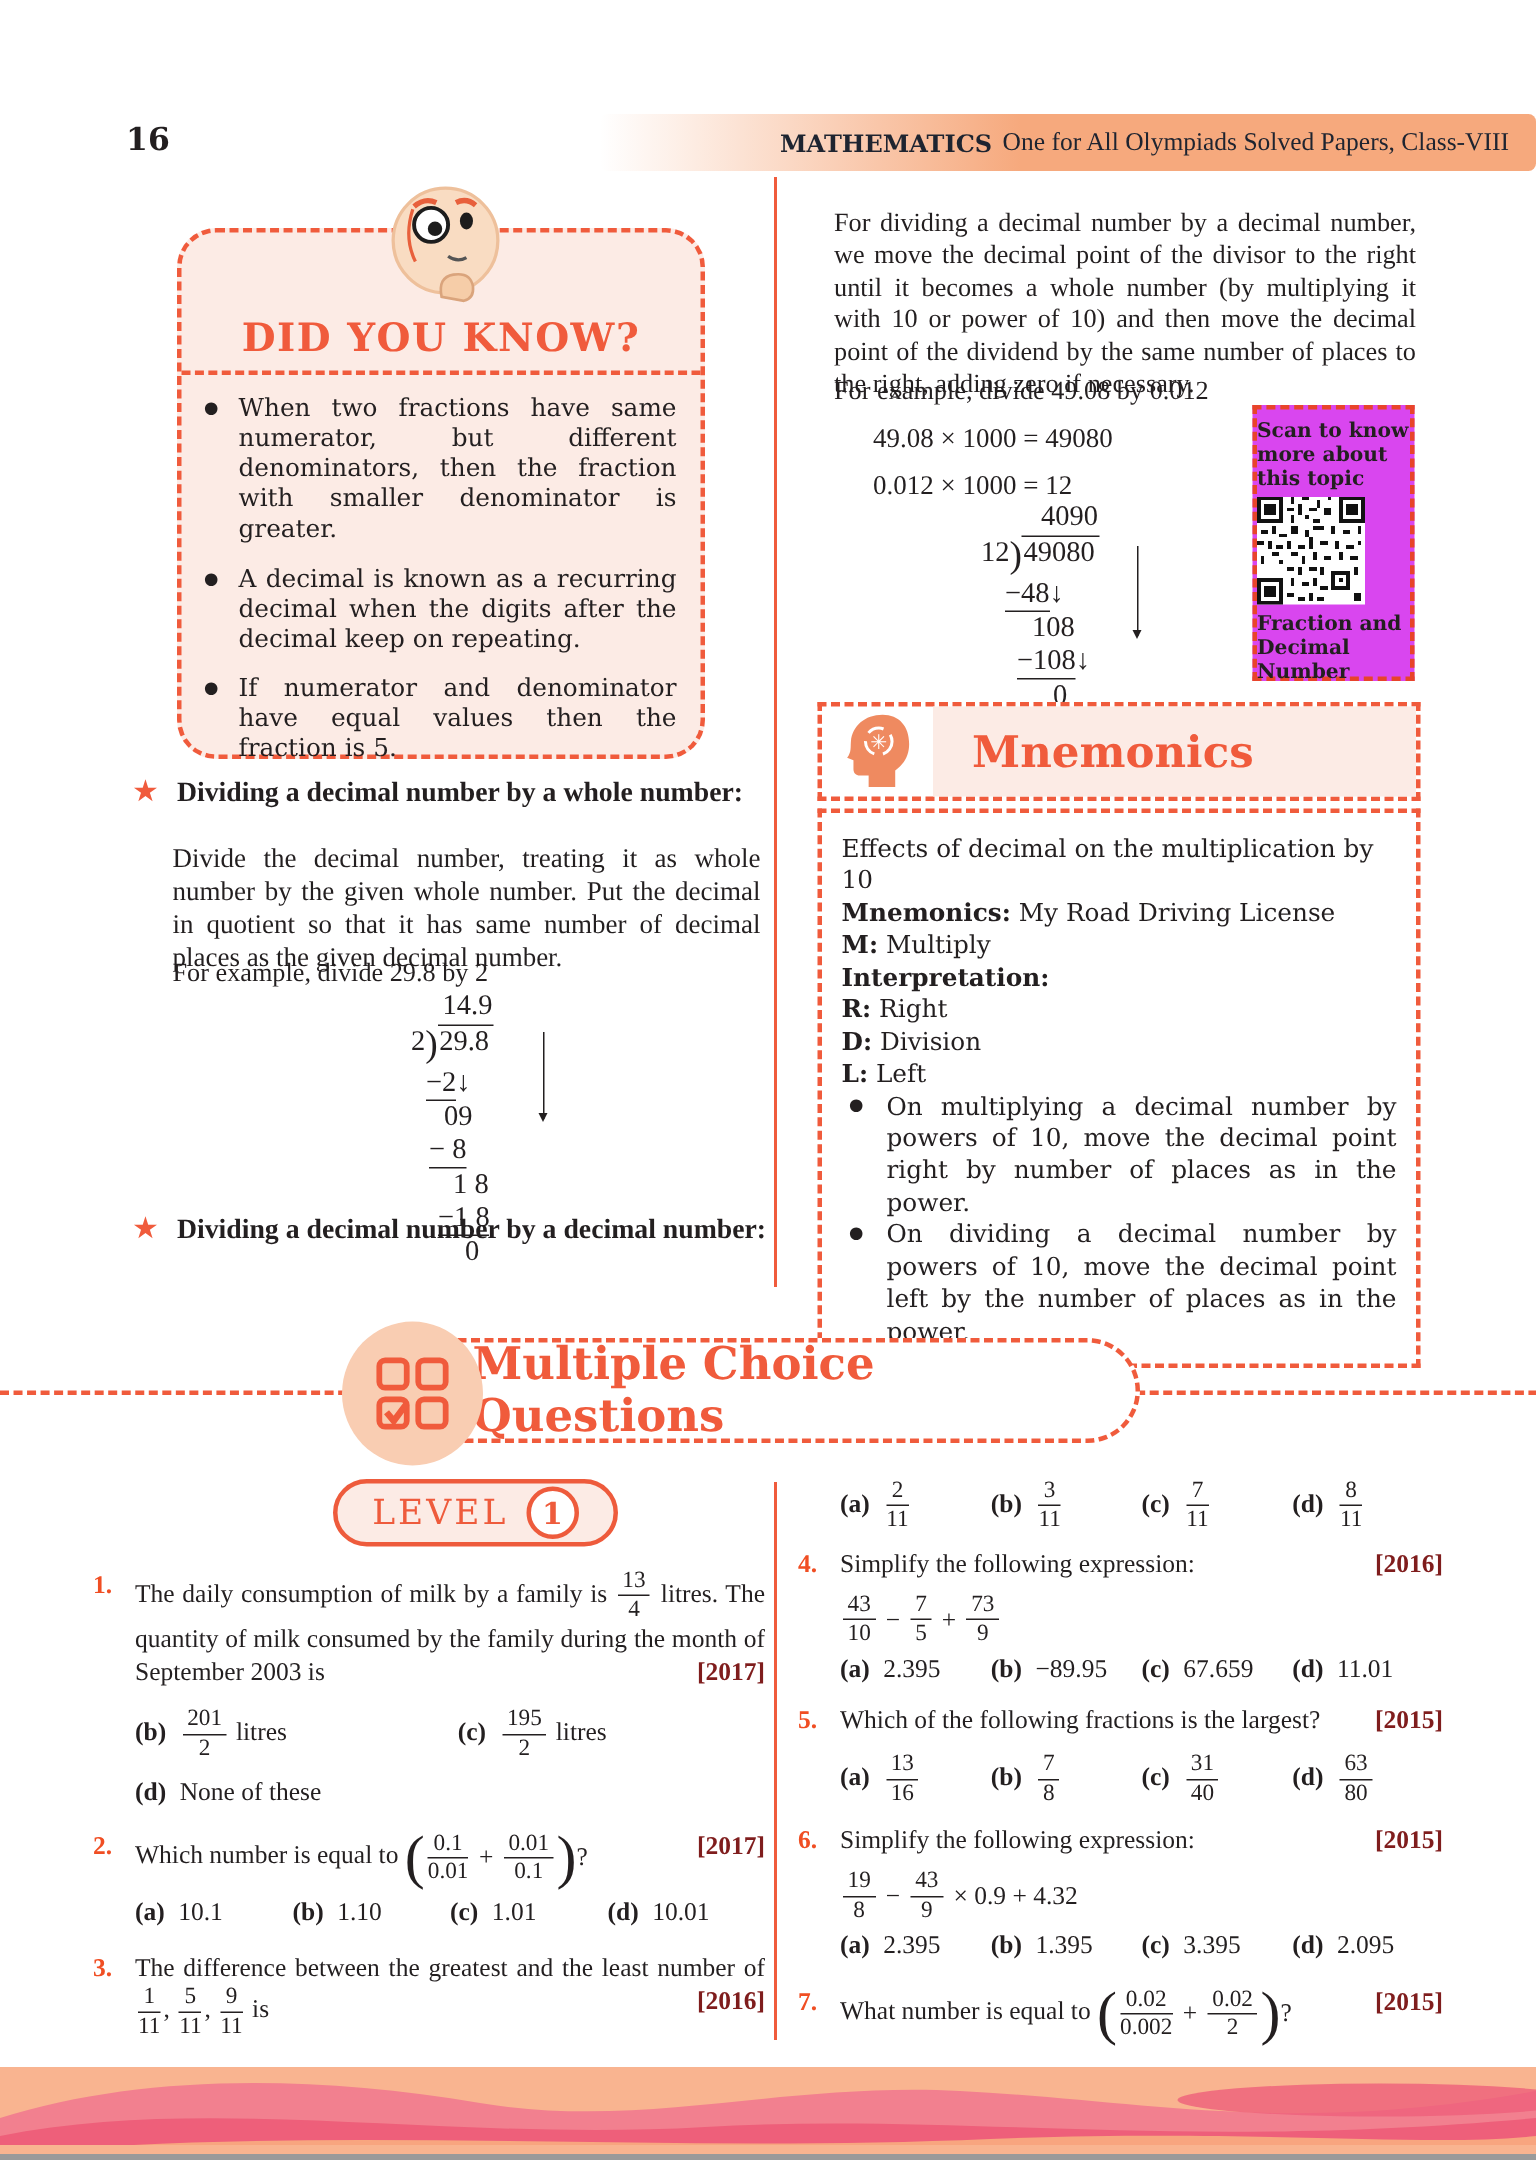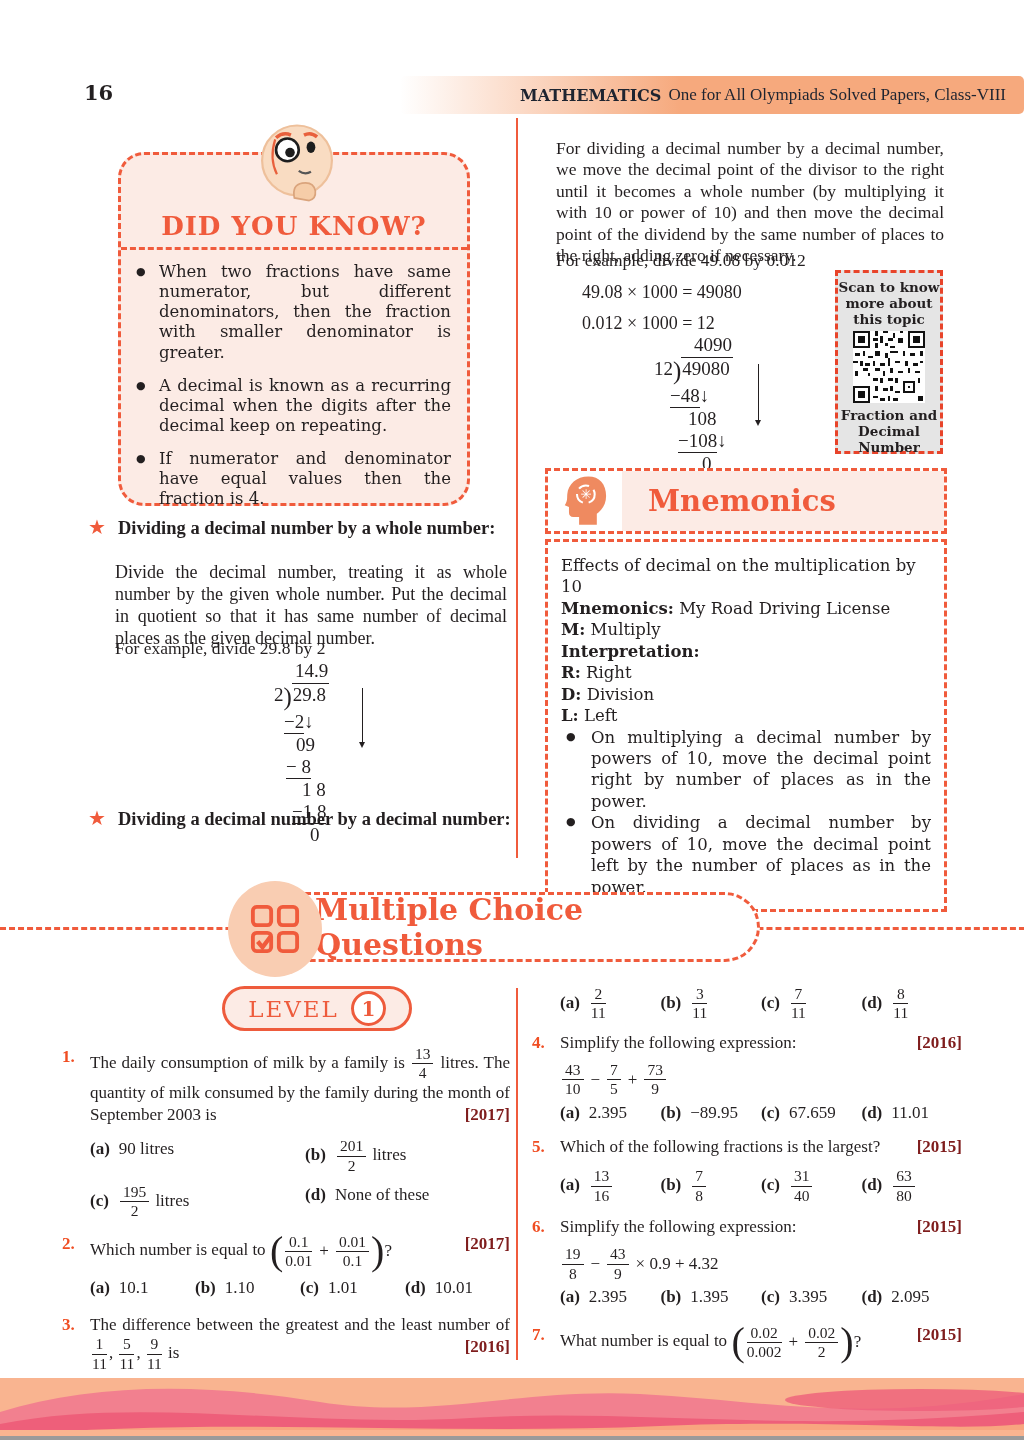--- a/index.html
+++ b/index.html
@@ -57,21 +57,21 @@
   #dv2 .dv-larrow{left:110px;top:30px;height:60px;}
 
   
   .rpara{position:absolute;left:556px;top:120px;width:388px;text-align:justify;
          font-size:17.5px;line-height:1.23;}
   .rexample{position:absolute;left:556px;top:250px;font-size:17.5px;}
   .rmath{position:absolute;left:582px;font-size:18px;}
   #rm1{top:282px;} #rm2{top:313px;}
 
   .qrbox{position:absolute;left:835px;top:270px;width:108px;height:184px;
-         border:3px dashed #e8442a;box-sizing:border-box;background:#e5e5e5;text-align:center;
+         border:3px dashed #e8442a;box-sizing:border-box;background:#d946ef;text-align:left;
          font-family:"DejaVu Serif",serif;font-weight:bold;font-size:13.5px;line-height:1.18;
          padding-top:7px;}
 
   
   .mnx{position:absolute;left:545px;top:468px;width:402px;}
   .mnx-head{border:3px dashed #f05b3c;display:flex;align-items:stretch;height:66px;
             box-sizing:border-box;background:#fff;}
   .mnx-icon{width:74px;display:flex;align-items:center;justify-content:center;}
   .mnx-title{flex:1;background:#fcebe5;display:flex;align-items:center;padding-left:26px;
              color:#f05b3c;font-family:"DejaVu Serif",serif;font-weight:bold;font-size:29px;}
@@ -147,21 +147,21 @@
       <circle cx="47" cy="43" r="5.5" fill="#1d1d1d"></circle>
       <ellipse cx="71" cy="37" rx="5" ry="6.5" fill="#1d1d1d"></ellipse>
       <path d="M57 64 q7 5 14 1" stroke="#555" stroke-width="2.5" fill="none"></path>
       <path d="M52 95 q-3 -15 9 -17 q13 -2 15 9 q1 9 -7 11 z" fill="#f6cda8" stroke="#daa47c" stroke-width="2"></path>
     </svg>
     <div class="dyk-title">DID YOU KNOW?</div>
     <div class="dyk-sep"></div>
     <ul>
       <li>When two fractions have same numerator, but different denominators, then the fraction with smaller denominator is greater.</li>
       <li>A decimal is known as a recurring decimal when the digits after the decimal keep on repeating.</li>
-      <li>If numerator and denominator have equal values then the fraction is 4.</li>
+      <li>If numerator and denominator have equal values then the fraction is 5.</li>
     </ul>
   </div>
 
   <div class="sechead" id="sh1">
     <span class="star">★</span><span>Dividing a decimal number by a whole number:</span>
   </div>
   <p class="lpara">Divide the decimal number, treating it as whole number by the given whole number. Put the decimal in quotient so that it has same number of decimal places as the given decimal number.</p>
   <div class="lexample">For example, divide 29.8 by 2</div>
 
   <div class="division" id="dv1">
@@ -324,21 +324,20 @@
   <div class="qcol" id="qcol-left">
 
     <div class="question">
       <span class="qnum">1.</span>
       <span>The daily consumption of milk by a family is</span>
       <span class="frac"><span class="fn">13</span><span class="fd">4</span></span>
       <span>litres. The quantity of milk consumed by the family during the month of September 2003 is</span>
       <span class="year">[2017]</span>
     </div>
     <div class="opts-grid">
-      <div class="opt"><span class="olabel">(a)</span><span>90 litres</span></div>
       <div class="opt"><span class="olabel">(b)</span><span class="frac"><span class="fn">201</span><span class="fd">2</span></span> <span>litres</span></div>
       <div class="opt"><span class="olabel">(c)</span><span class="frac"><span class="fn">195</span><span class="fd">2</span></span> <span>litres</span></div>
       <div class="opt"><span class="olabel">(d)</span><span>None of these</span></div>
     </div>
 
     <div class="question" style="margin-top:14px;">
       <span class="qnum">2.</span>
       <span>Which number is equal to</span>
       <span class="iexpr">
         <span class="bigp">(</span>

